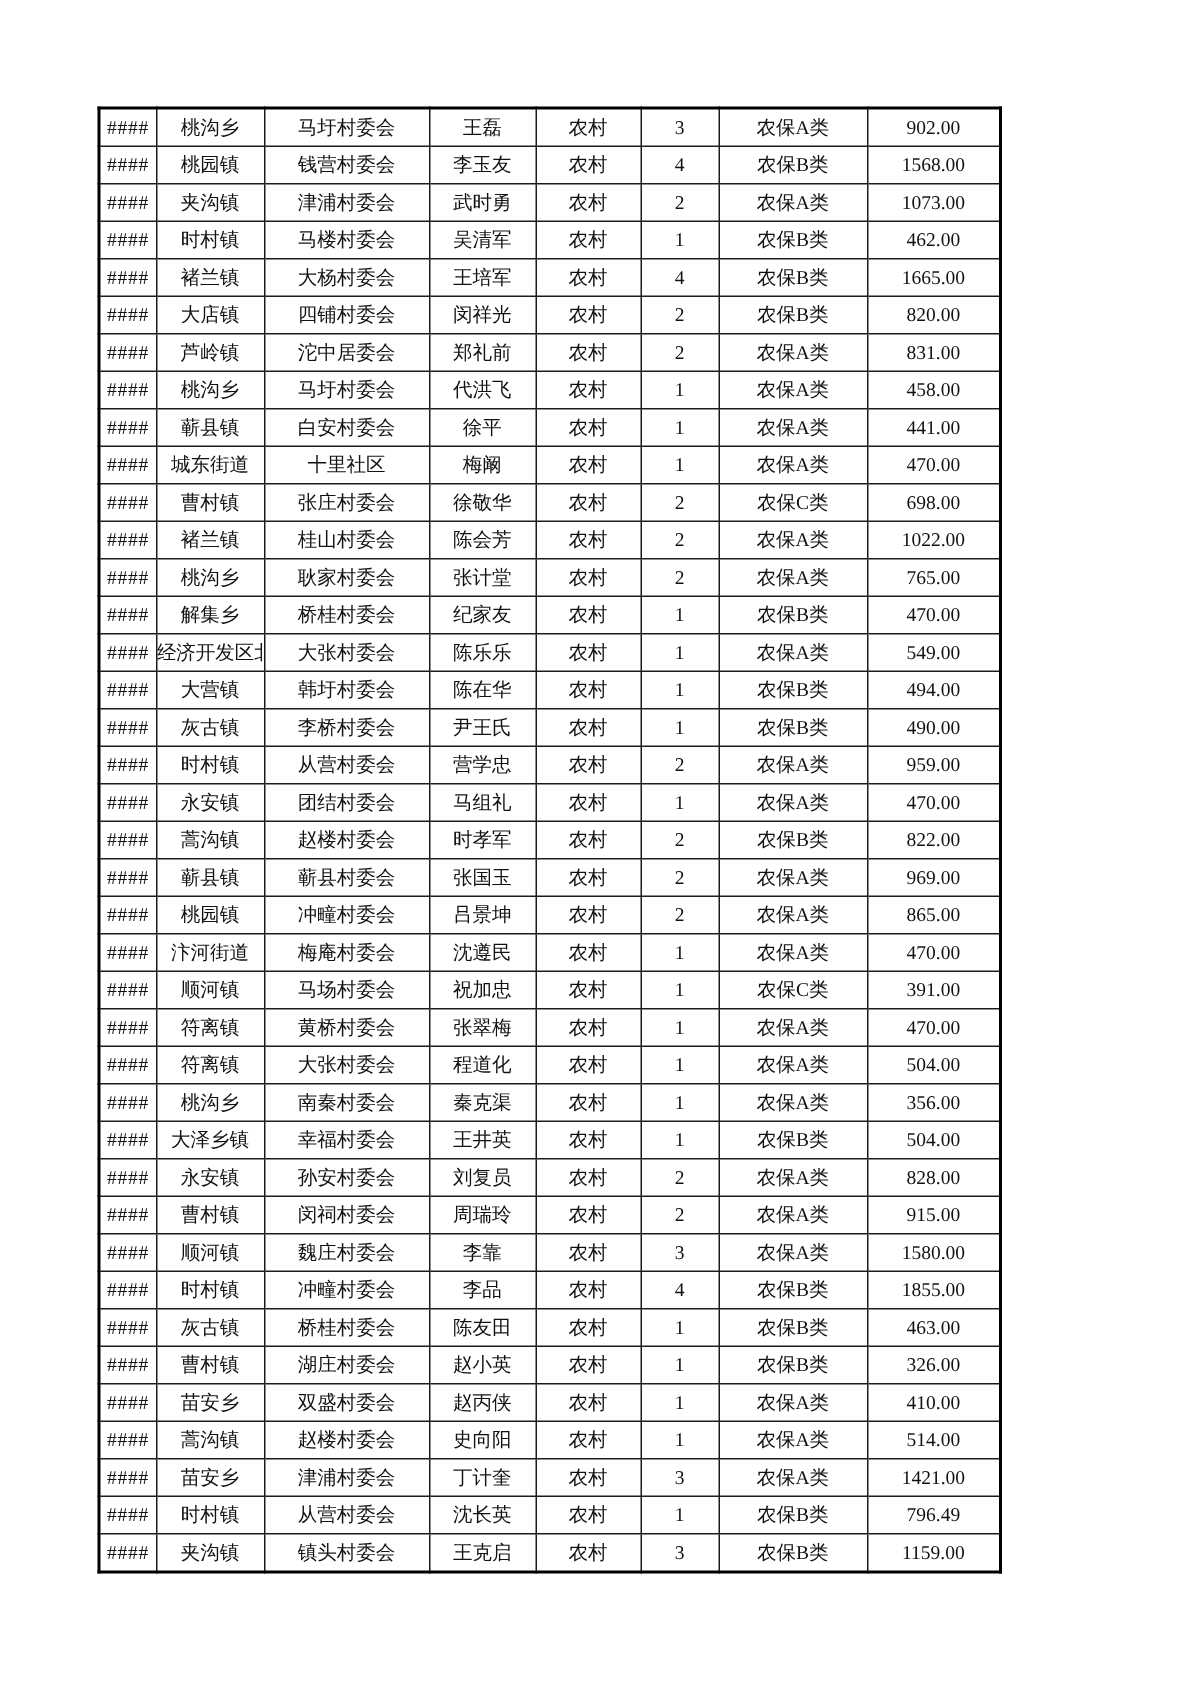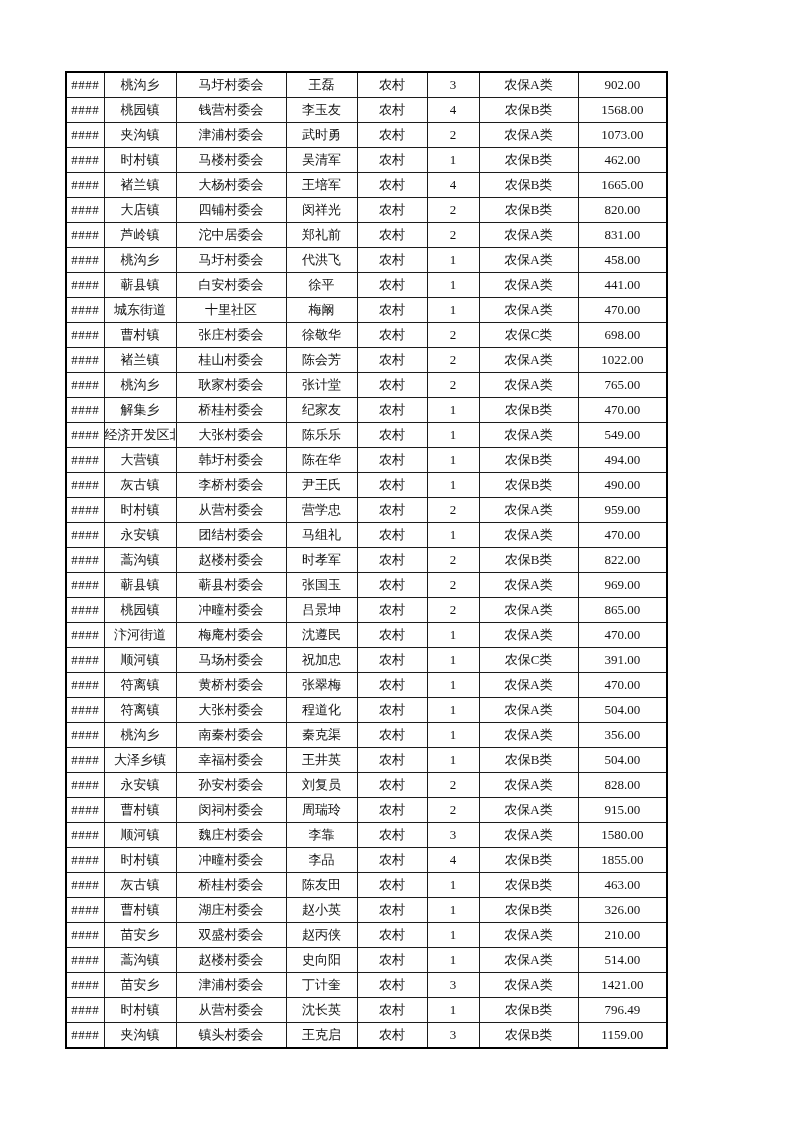--- a/index.html
+++ b/index.html
@@ -403,21 +403,21 @@
     <td class="cell-amount">326.00</td>
   </tr>
         <tr>
     <td class="cell-masked">####</td>
     <td class="cell-town">苗安乡</td>
     <td class="cell-village">双盛村委会</td>
     <td class="cell-name">赵丙侠</td>
     <td class="cell-type">农村</td>
     <td class="cell-count">1</td>
     <td class="cell-category">农保A类</td>
-    <td class="cell-amount">210.00</td>
+    <td class="cell-amount">410.00</td>
   </tr>
         <tr>
     <td class="cell-masked">####</td>
     <td class="cell-town">蒿沟镇</td>
     <td class="cell-village">赵楼村委会</td>
     <td class="cell-name">史向阳</td>
     <td class="cell-type">农村</td>
     <td class="cell-count">1</td>
     <td class="cell-category">农保A类</td>
     <td class="cell-amount">514.00</td>

